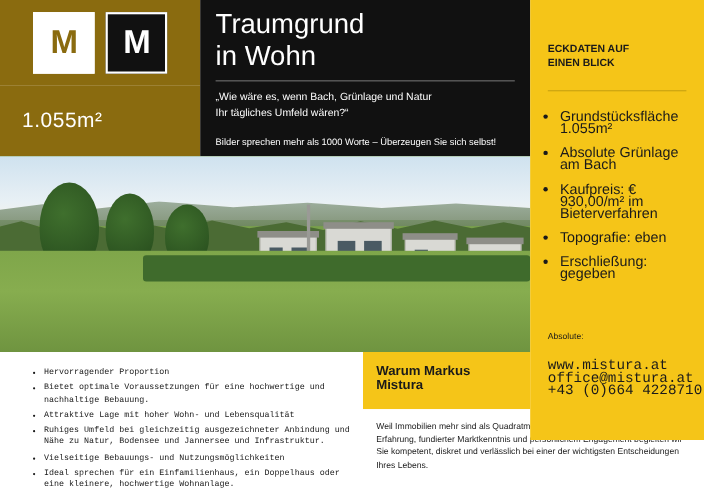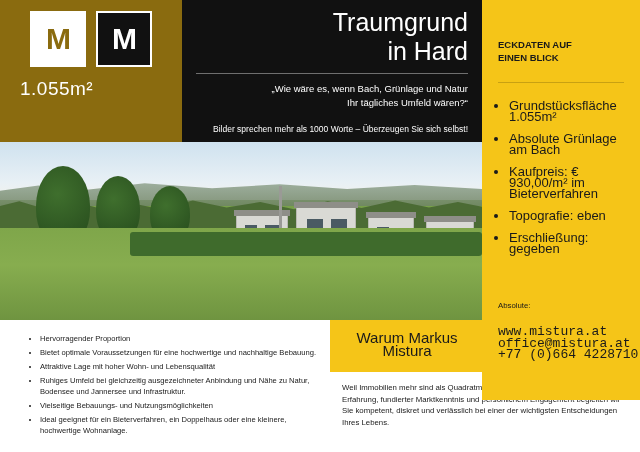--- a/index.html
+++ b/index.html
@@ -65,41 +65,40 @@
   
   #area-block {
     position: absolute;
     left: 0;
     top: 78px;
     width: 182px;
     height: 64px;
     background: #8a6b0f;
     color: #ffffff;
     display: flex;
-    align-items: flex-start;
+    align-items: center;
     padding-left: 20px;
     box-sizing: border-box;
   }
   #area-value {
     font-size: 19px;
     letter-spacing: 0.5px;
   }
 
   
   #header-band {
     position: absolute;
     left: 182px;
     top: 0;
     width: 300px;
     height: 142px;
     background: #111111;
     color: #ffffff;
     box-sizing: border-box;
     padding: 6px 14px 0 14px;
-    text-align: right;
   }
   #title {
     font-size: 25px;
     line-height: 29px;
     font-weight: normal;
     margin: 2px 0 0 0;
   }
   #title-rule {
     height: 1px;
     background: #6f6f6f;
@@ -196,20 +195,21 @@
   
   #feature-list {
     position: absolute;
     left: 0;
     top: 320px;
     width: 330px;
     height: 132px;
     box-sizing: border-box;
     padding: 14px 12px 0 28px;
     background: #ffffff;
+    font-family: Liberation Mono, monospace;
   }
   #feature-list ul {
     margin: 0;
     padding-left: 12px;
     list-style: disc;
   }
   #feature-list li {
     font-size: 7.6px;
     line-height: 10.6px;
     margin-bottom: 3.5px;
@@ -221,25 +221,24 @@
     position: absolute;
     left: 330px;
     top: 320px;
     width: 152px;
     height: 52px;
     background: #f5c518;
     box-sizing: border-box;
     padding: 11px 10px 0 12px;
   }
   #warum-title {
-    font-size: 15px;
+    font-size: 12px;
     line-height: 13px;
-    font-weight: normal;
-    color: #1a1a1a;
-    text-align: center;
+    font-weight: bold;
+    color: #1a1a1a;
   }
   #warum-text-wrap {
     position: absolute;
     left: 330px;
     top: 372px;
     width: 310px;
     height: 80px;
     background: #ffffff;
     box-sizing: border-box;
     padding: 10px 14px 0 12px;
@@ -330,21 +329,21 @@
       <div class="logo-tile dark">M</div>
     </div>
 
     <div id="area-block">
       <span id="area-value">1.055m²</span>
     </div>
 
     <div id="header-band">
       <div id="title">
         <div>Traumgrund</div>
-        <div>in Hard</div>
+        <div>in Wohn</div>
       </div>
       <div id="title-rule"></div>
       <div id="subtitle">
         <div>„Wie wäre es, wenn Bach, Grünlage und Natur</div>
         <div>Ihr tägliches Umfeld wären?“</div>
       </div>
       <div id="tagline">Bilder sprechen mehr als 1000 Worte – Überzeugen Sie sich selbst!</div>
     </div>
 
     <div id="photo">
@@ -379,21 +378,21 @@
       <div id="hedge"></div>
     </div>
 
     <div id="feature-list">
       <ul>
         <li>Hervorragender Proportion</li>
         <li>Bietet optimale Voraussetzungen für eine hochwertige und nachhaltige Bebauung.</li>
         <li>Attraktive Lage mit hoher Wohn- und Lebensqualität</li>
         <li>Ruhiges Umfeld bei gleichzeitig ausgezeichneter Anbindung und Nähe zu Natur, Bodensee und Jannersee und Infrastruktur.</li>
         <li>Vielseitige Bebauungs- und Nutzungsmöglichkeiten</li>
-        <li>Ideal geeignet für ein Bieterverfahren, ein Doppelhaus oder eine kleinere, hochwertige Wohnanlage.</li>
+        <li>Ideal sprechen für ein Einfamilienhaus, ein Doppelhaus oder eine kleinere, hochwertige Wohnanlage.</li>
       </ul>
     </div>
 
     <div id="warum-block">
       <div id="warum-title">
         <div>Warum Markus Mistura</div>
       </div>
     </div>
     <div id="warum-text-wrap">
       <div id="warum-text">Weil Immobilien mehr sind als Quadratmeter. Mit über drei Jahrzehnten Erfahrung, fundierter Marktkenntnis und persön­lichem Engagement begleiten wir Sie kompetent, diskret und verlässlich bei einer der wichtigsten Entscheidungen Ihres Lebens.</div>
@@ -417,16 +416,16 @@
         <li>Topografie: eben</li>
         <li>Erschließung: gegeben</li>
       </ul>
     </div>
   </div>
 
   <div id="contact">
     <div id="contact-label">Absolute:</div>
     <div class="contact-line">www.mistura.at</div>
     <div class="contact-line">office@mistura.at</div>
-    <div class="contact-line">+77 (0)664 4228710</div>
+    <div class="contact-line">+43 (0)664 4228710</div>
   </div>
 
 </div>
 
 </body></html>

